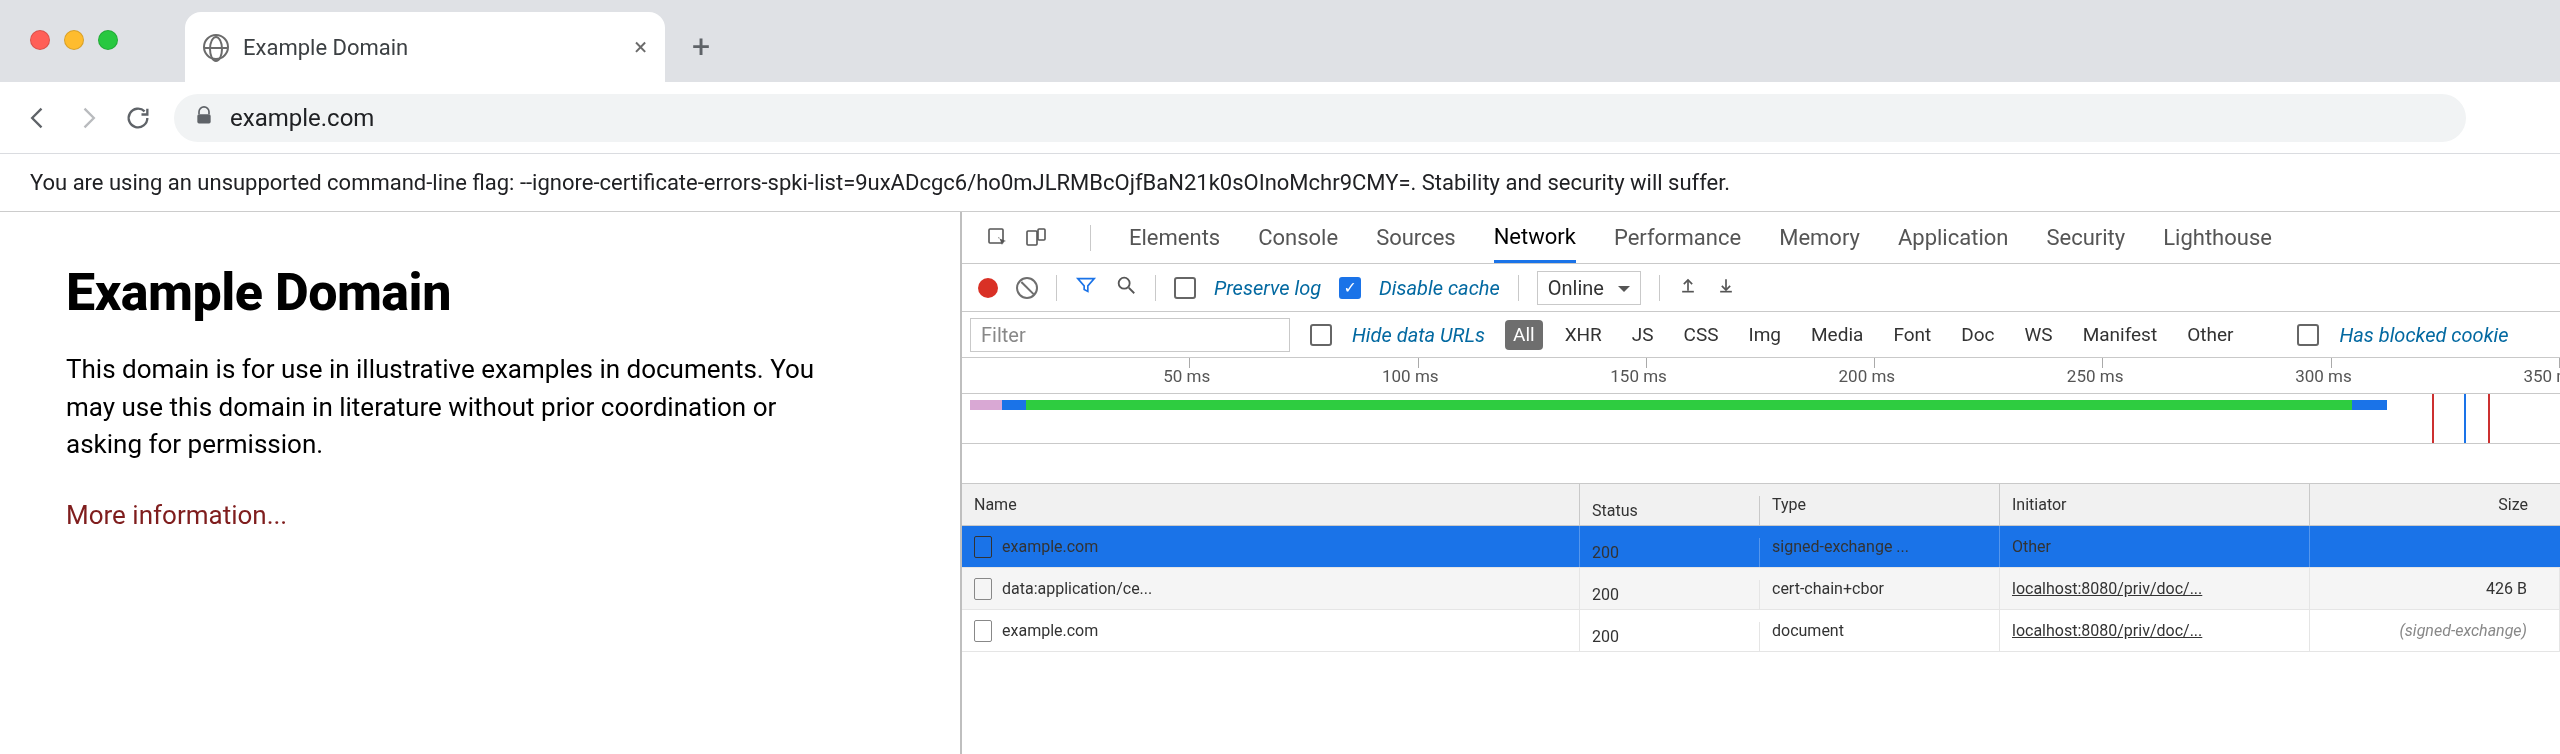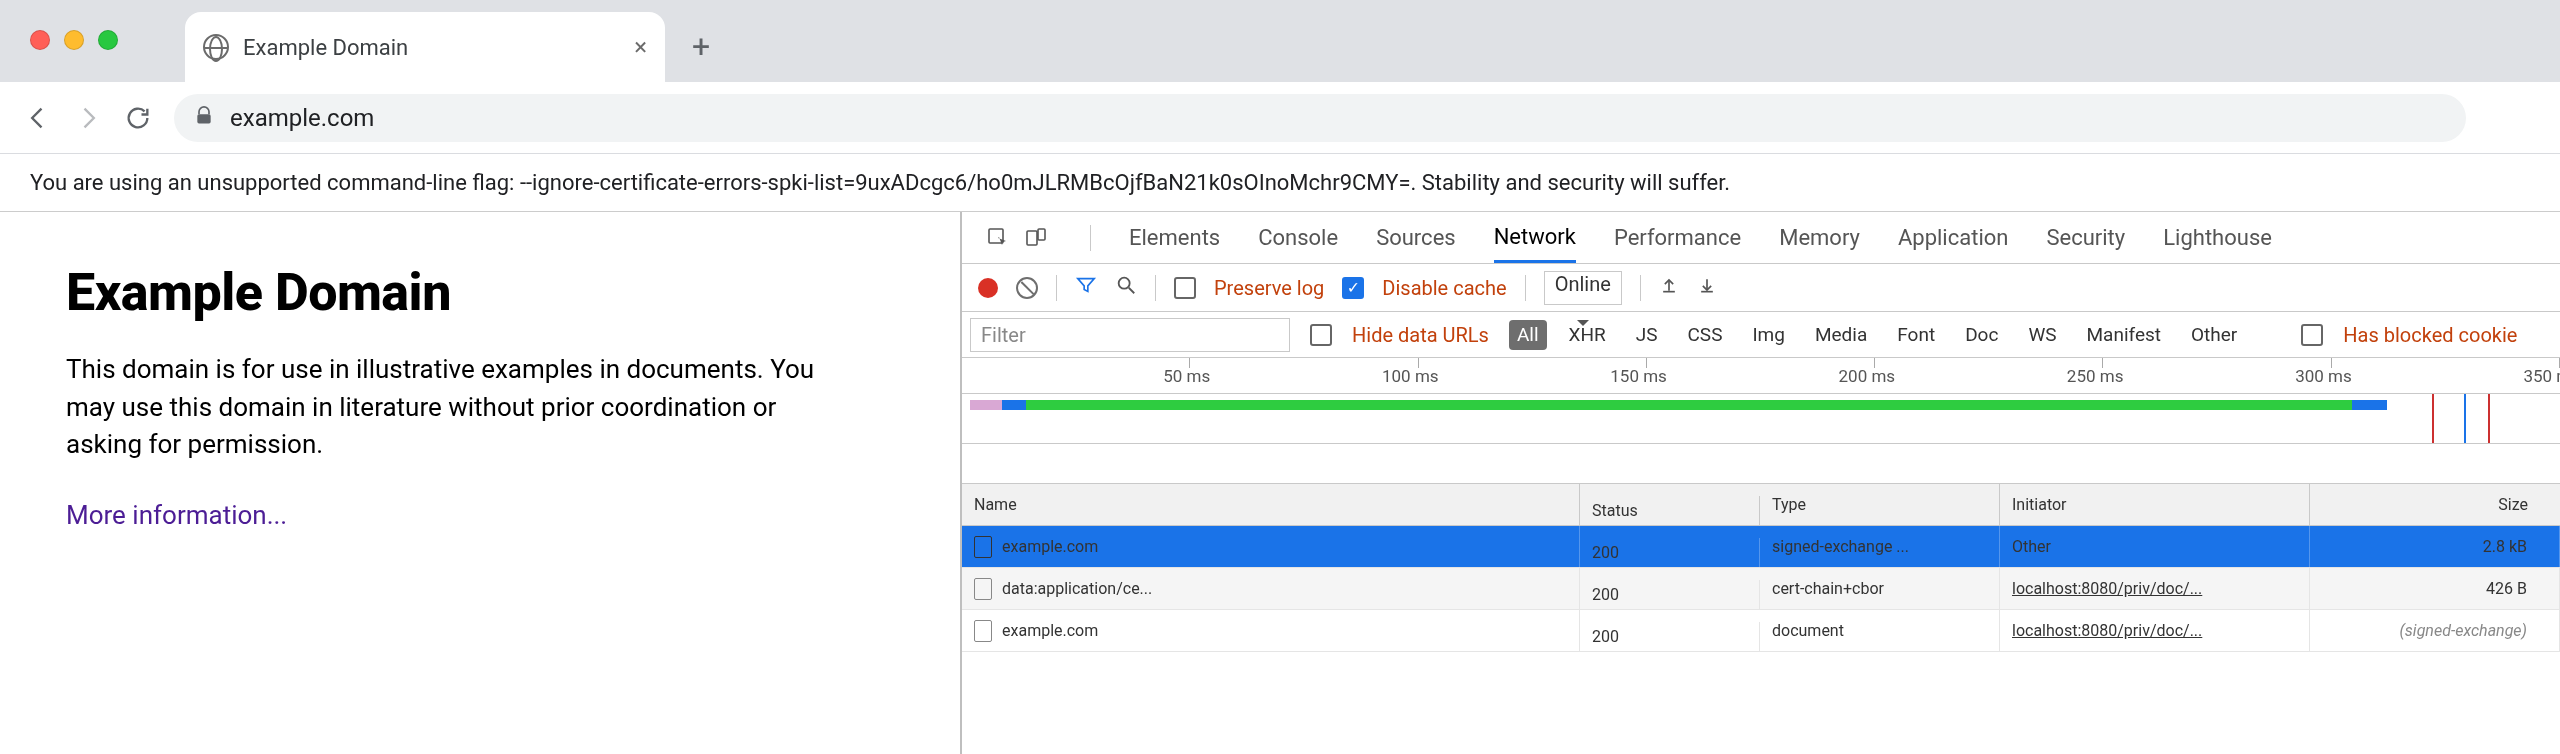--- a/index.html
+++ b/index.html
@@ -34,42 +34,42 @@
   
   .warn { height: 58px; display: flex; align-items: center; padding: 0 30px; font-size: 22px; color: #202124; border-bottom: 1px solid #ccc; background:#fff;}
 
   
   .split { display: flex; height: calc(754px - 82px - 72px - 58px); }
 
   
   .page { width: 960px; padding: 50px 66px 0 66px; }
   .page h1 { font-size: 52px; font-weight: 800; color: #000; letter-spacing: -0.5px; margin-bottom: 28px;}
   .page p { font-size: 26px; color: #000; line-height: 1.45; max-width: 760px; margin-bottom: 36px;}
-  .page a { font-size: 26px; color: #4c1d95; text-decoration: none;}
+  .page a { font-size: 26px; color: #7f1d1d; text-decoration: none;}
 
   
   .devtools { flex: 1; border-left: 2px solid #bfbfbf; display: flex; flex-direction: column; font-size: 20px; color: #333;}
   .dt-tabs { height: 52px; display:flex; align-items:center; padding: 0 22px; gap: 38px; border-bottom: 1px solid #c9c9c9;}
   .dt-tabs .pre-icons { display: flex; gap: 10px; margin-right: 2px;}
   .dt-tabs .pre-icons .ic { width: 28px; height: 28px; display:flex;align-items:center;justify-content:center;}
   .dt-tab { font-size: 22px; color: #555; cursor:pointer; height:100%; display:flex; align-items:center; }
   .dt-tab.active { color:#000; border-bottom: 3px solid #1a73e8;}
 
   .dt-toolbar { height: 48px; display:flex; align-items:center; padding: 0 16px; gap: 18px; border-bottom: 1px solid #c9c9c9;}
   .rec-dot { width: 20px; height: 20px; border-radius:50%; background:#d93025;}
   .noentry { width:22px;height:22px;border:2.5px solid #6e6e6e;border-radius:50%;position:relative;}
   .noentry::after{content:"";position:absolute;top:50%;left:0;width:100%;border-top:2.5px solid #6e6e6e;transform:rotate(45deg) translateY(-50%);transform-origin:center;}
   .vdiv { width:1px;height:26px;background:#c9c9c9;}
   .funnel svg{width:22px;height:22px;stroke:#1a73e8;fill:none;stroke-width:1.8;}
   .mag svg{width:22px;height:22px;stroke:#555;fill:none;stroke-width:2;}
   .cb { width:22px;height:22px;border:2px solid #666;border-radius:3px;display:inline-flex;align-items:center;justify-content:center;}
   .cb.checked{background:#1a73e8;border-color:#1a73e8;}
   .cb.checked::after{content:"✓";color:#fff;font-size:16px;line-height:1;}
-  .lbl{font-size:20px;color:#c2410c;}
-  .selbox{height:34px;border:1px solid #c9c9c9;padding:0 10px;display:flex;align-items:center;gap:14px;flex-direction:column;}
+  .lbl{font-size:20px;color:#0369a1;font-style:italic;}
+  .selbox{height:34px;border:1px solid #c9c9c9;padding:0 10px;display:flex;align-items:center;gap:14px;}
   .chev-dn::after{content:"";display:inline-block;border:6px solid transparent;border-top-color:#555;transform:translateY(3px);}
   .updn svg{width:20px;height:20px;fill:none;stroke:#555;stroke-width:2;}
 
   .dt-filter { height: 46px; display:flex; align-items:center; padding: 0 0 0 8px; gap: 20px; border-bottom: 1px solid #c9c9c9;}
   .filter-input{height:34px;border:1px solid #c9c9c9;padding:0 10px;font-size:20px;color:#888;width:320px;display:flex;align-items:center;}
   .pill{height:30px;padding:0 8px;border-radius:4px;display:flex;align-items:center;font-size:19px;color:#333;cursor:pointer;}
   .pill.active{background:#6e6e6e;color:#fff;}
 
   .timeline { height: 36px; position:relative; border-bottom: 1px solid #c9c9c9;}
   .timeline .ticks{position:absolute;inset:0;display:flex;}
@@ -293,21 +293,20 @@
       <div class="col c-type">Type</div>
       <div class="col c-init">Initiator</div>
       <div class="col c-size">Size</div>
     </div>
     <div id="req-rows">
         <div class="reqrow sel">
           <div class="col c-name"><span class="docicn"></span>example.com</div>
           <div class="col c-status">200</div>
           <div class="col c-type">signed-exchange ...</div>
           <div class="col c-init">Other</div>
-          <div class="col c-size">2.8 kB</div>
         </div>
         <div class="reqrow alt">
           <div class="col c-name"><span class="docicn"></span>data:application/ce...</div>
           <div class="col c-status">200</div>
           <div class="col c-type">cert-chain+cbor</div>
           <div class="col c-init">
             <span class="underline">localhost:8080/priv/doc/...</span>
           </div>
           <div class="col c-size">426 B</div>
         </div>

